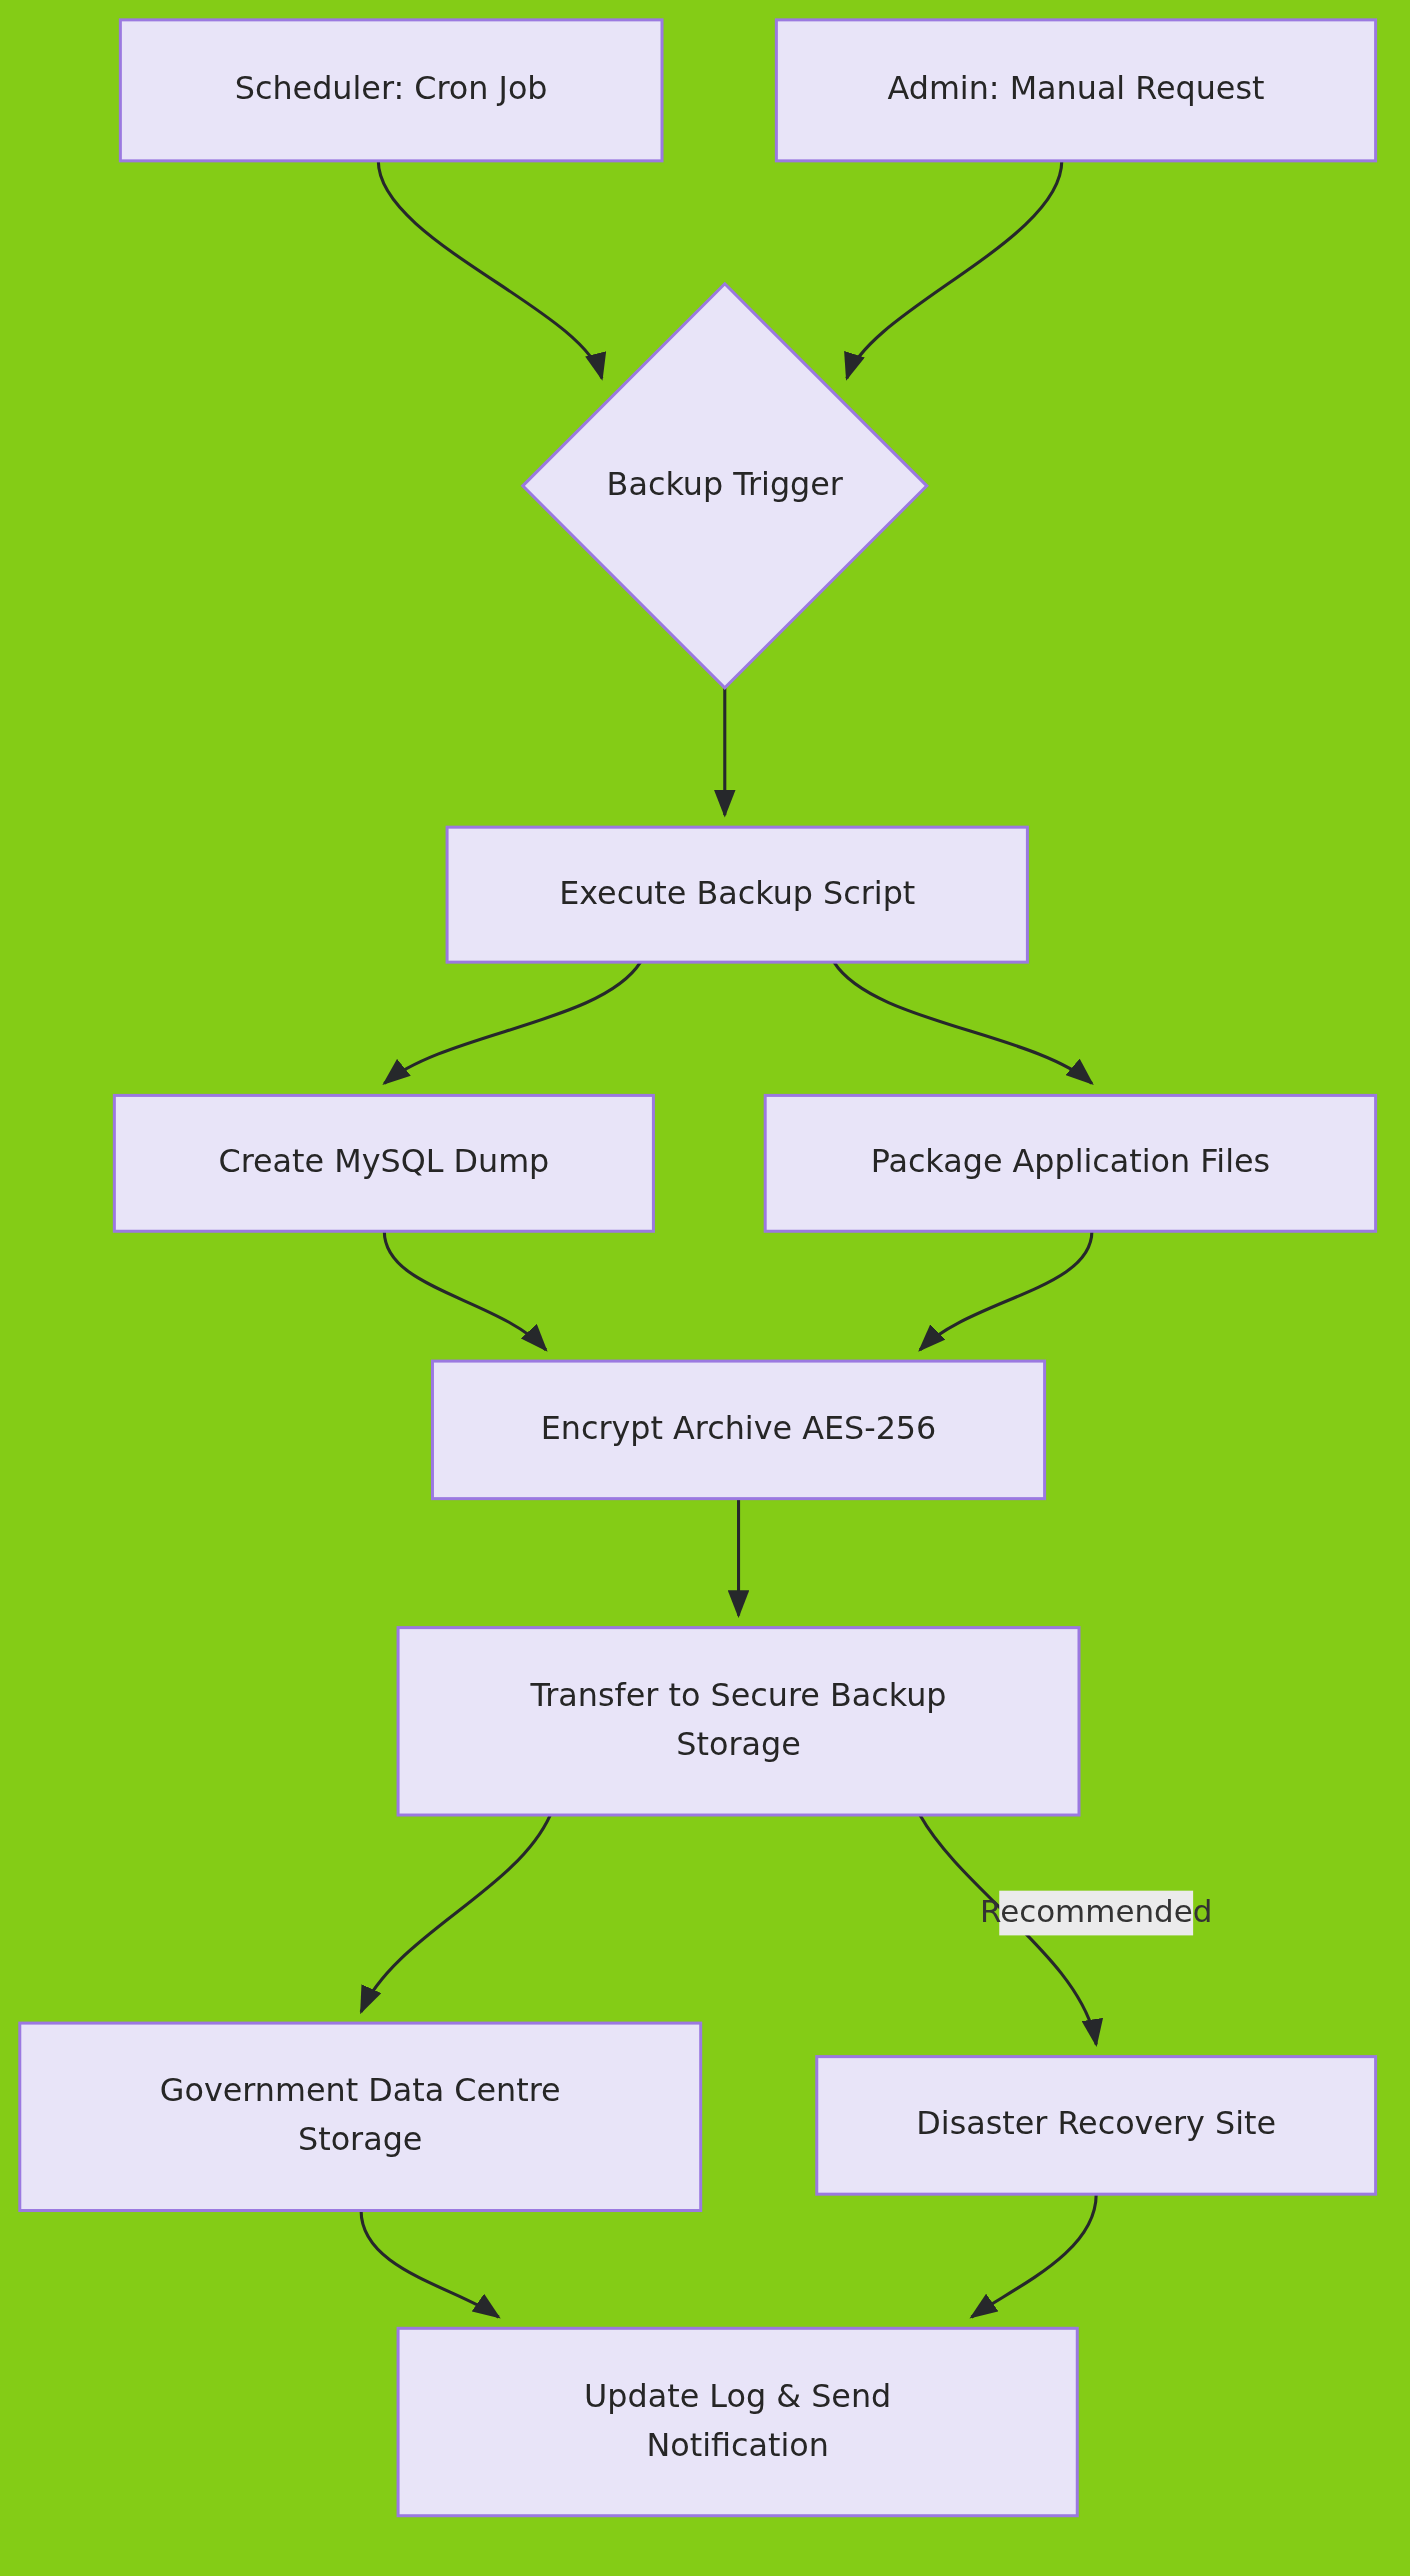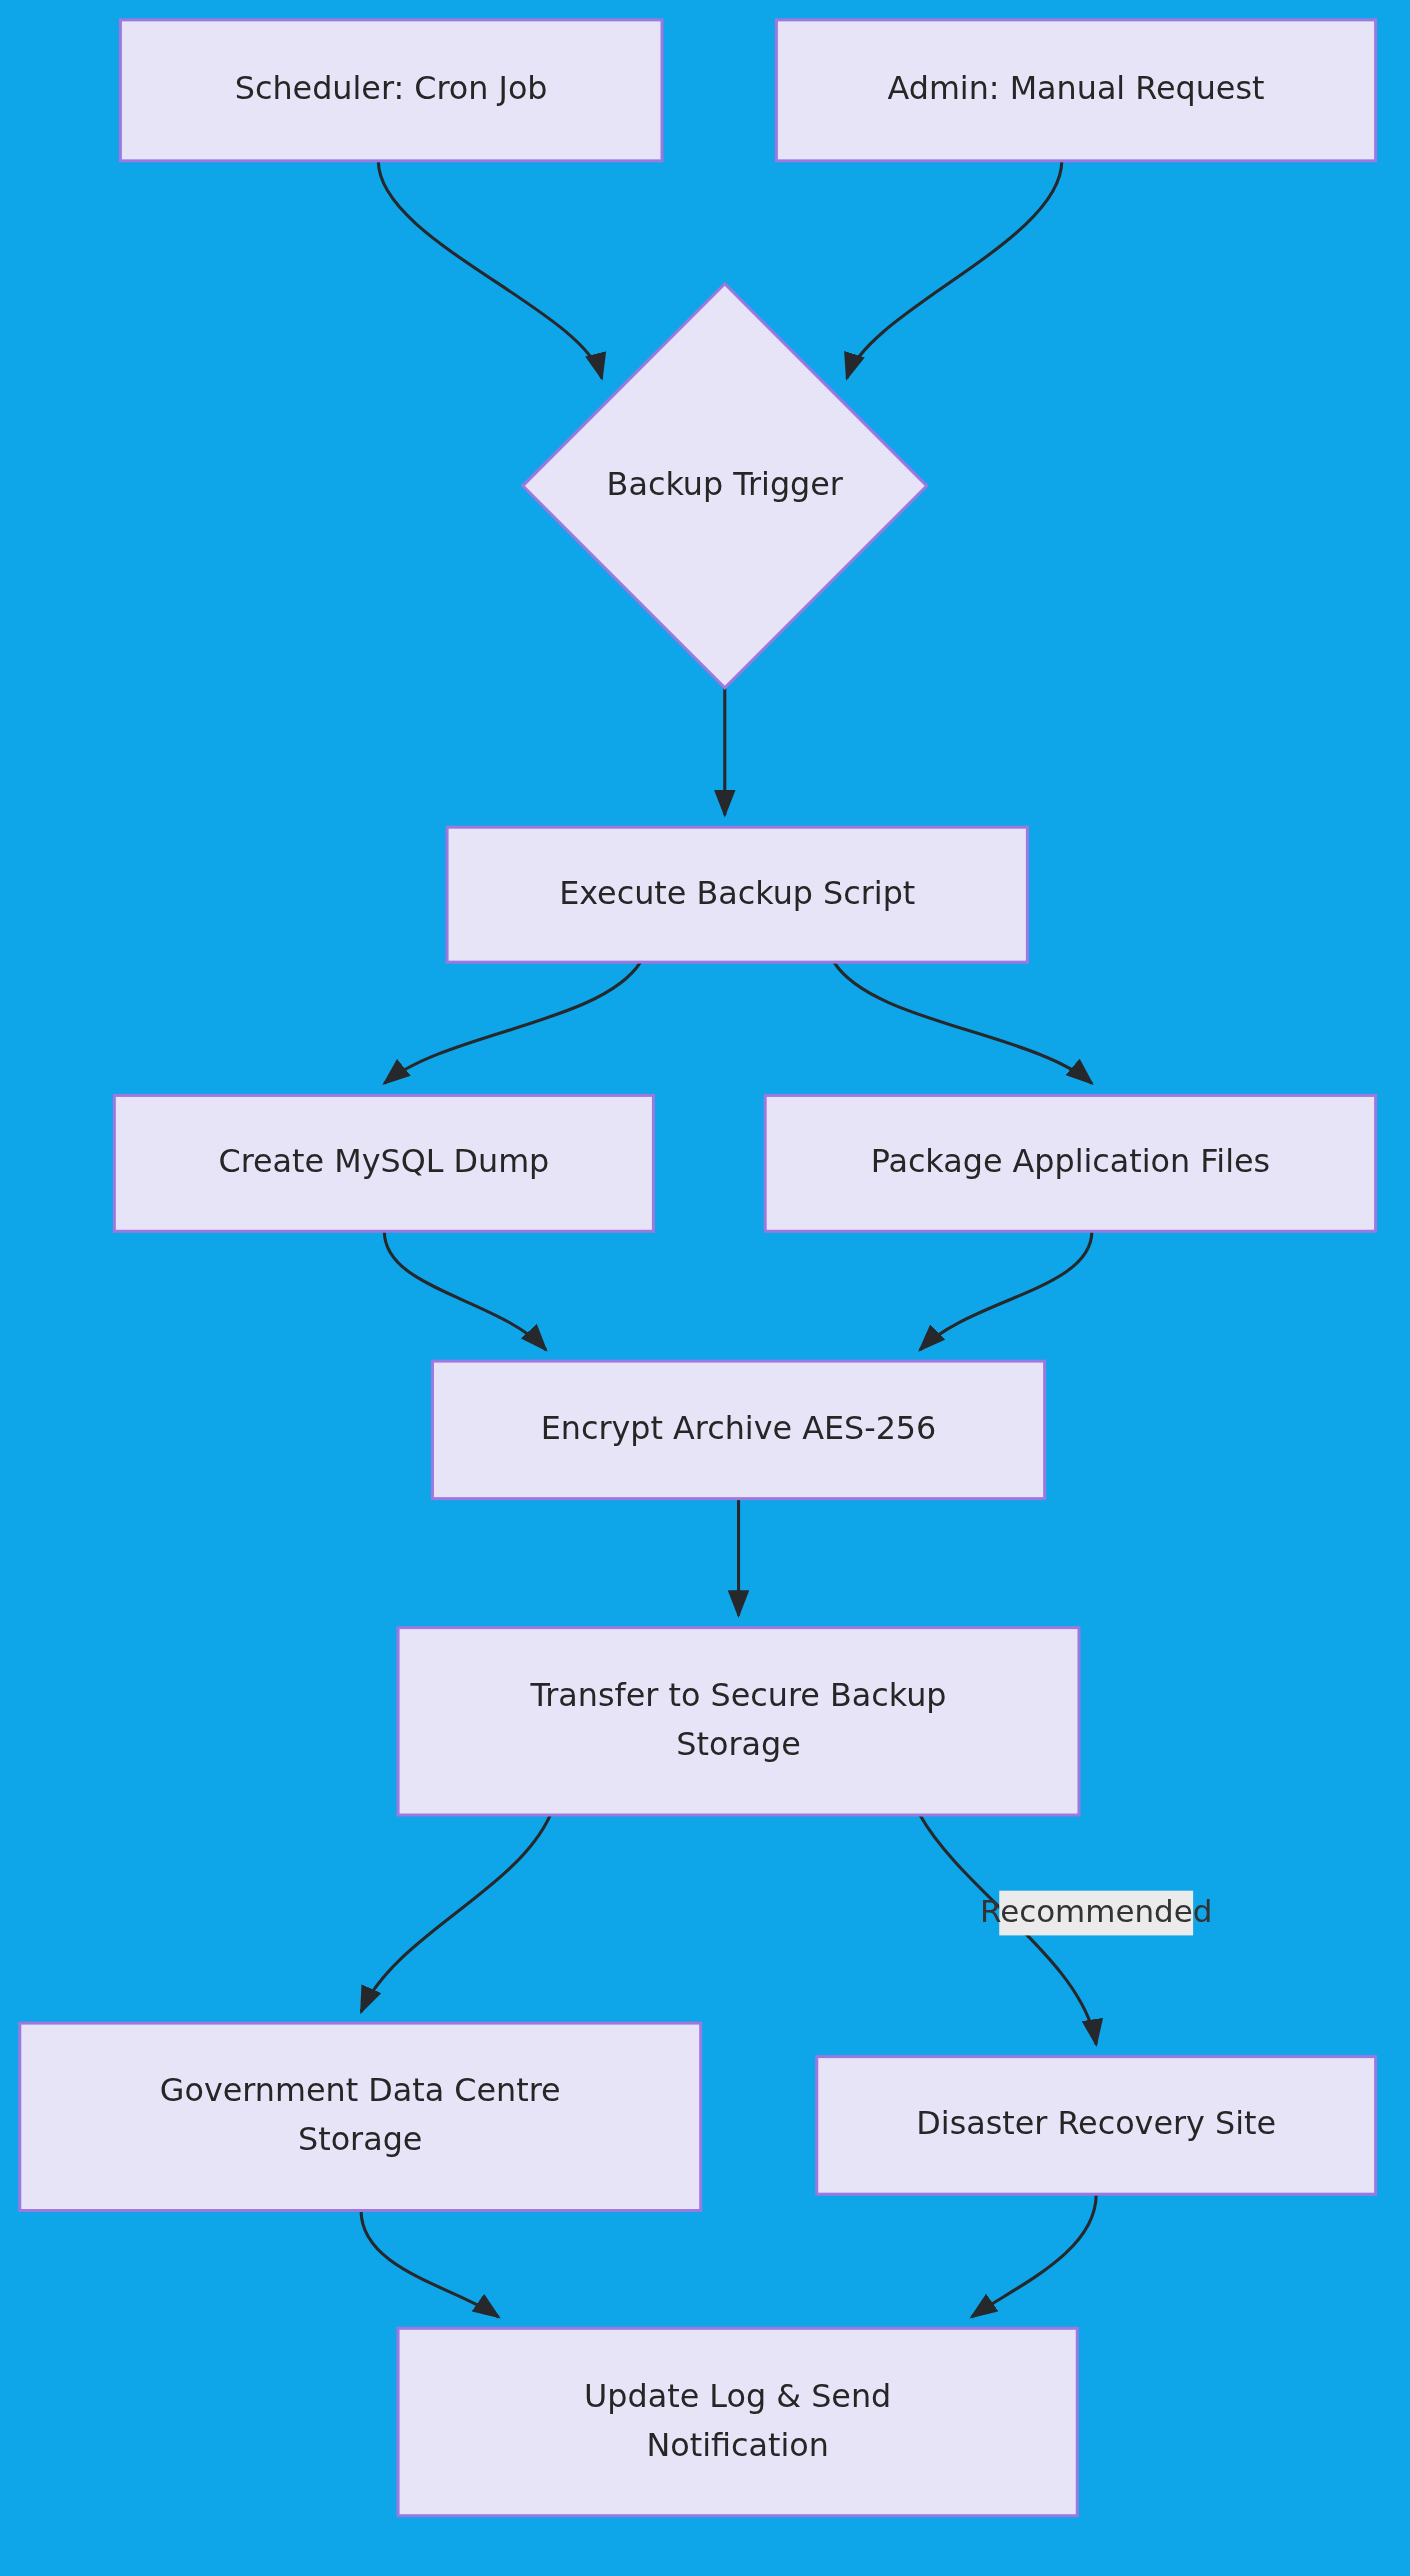--- a/index.html
+++ b/index.html
@@ -7,21 +7,21 @@
     padding: 0;
     background: #ffffff;
   }
   body {
     font-family: "DejaVu Sans", "Liberation Sans", sans-serif;
   }
   #flow-root {
     position: relative;
     width: 1410px;
     height: 2576px;
-    background: #0ea5e9;
+    background: #84cc16;
     overflow: hidden;
   }
   #flow-svg {
     position: absolute;
     top: 0;
     left: 0;
     width: 1410px;
     height: 2576px;
   }
   .node-shape {

